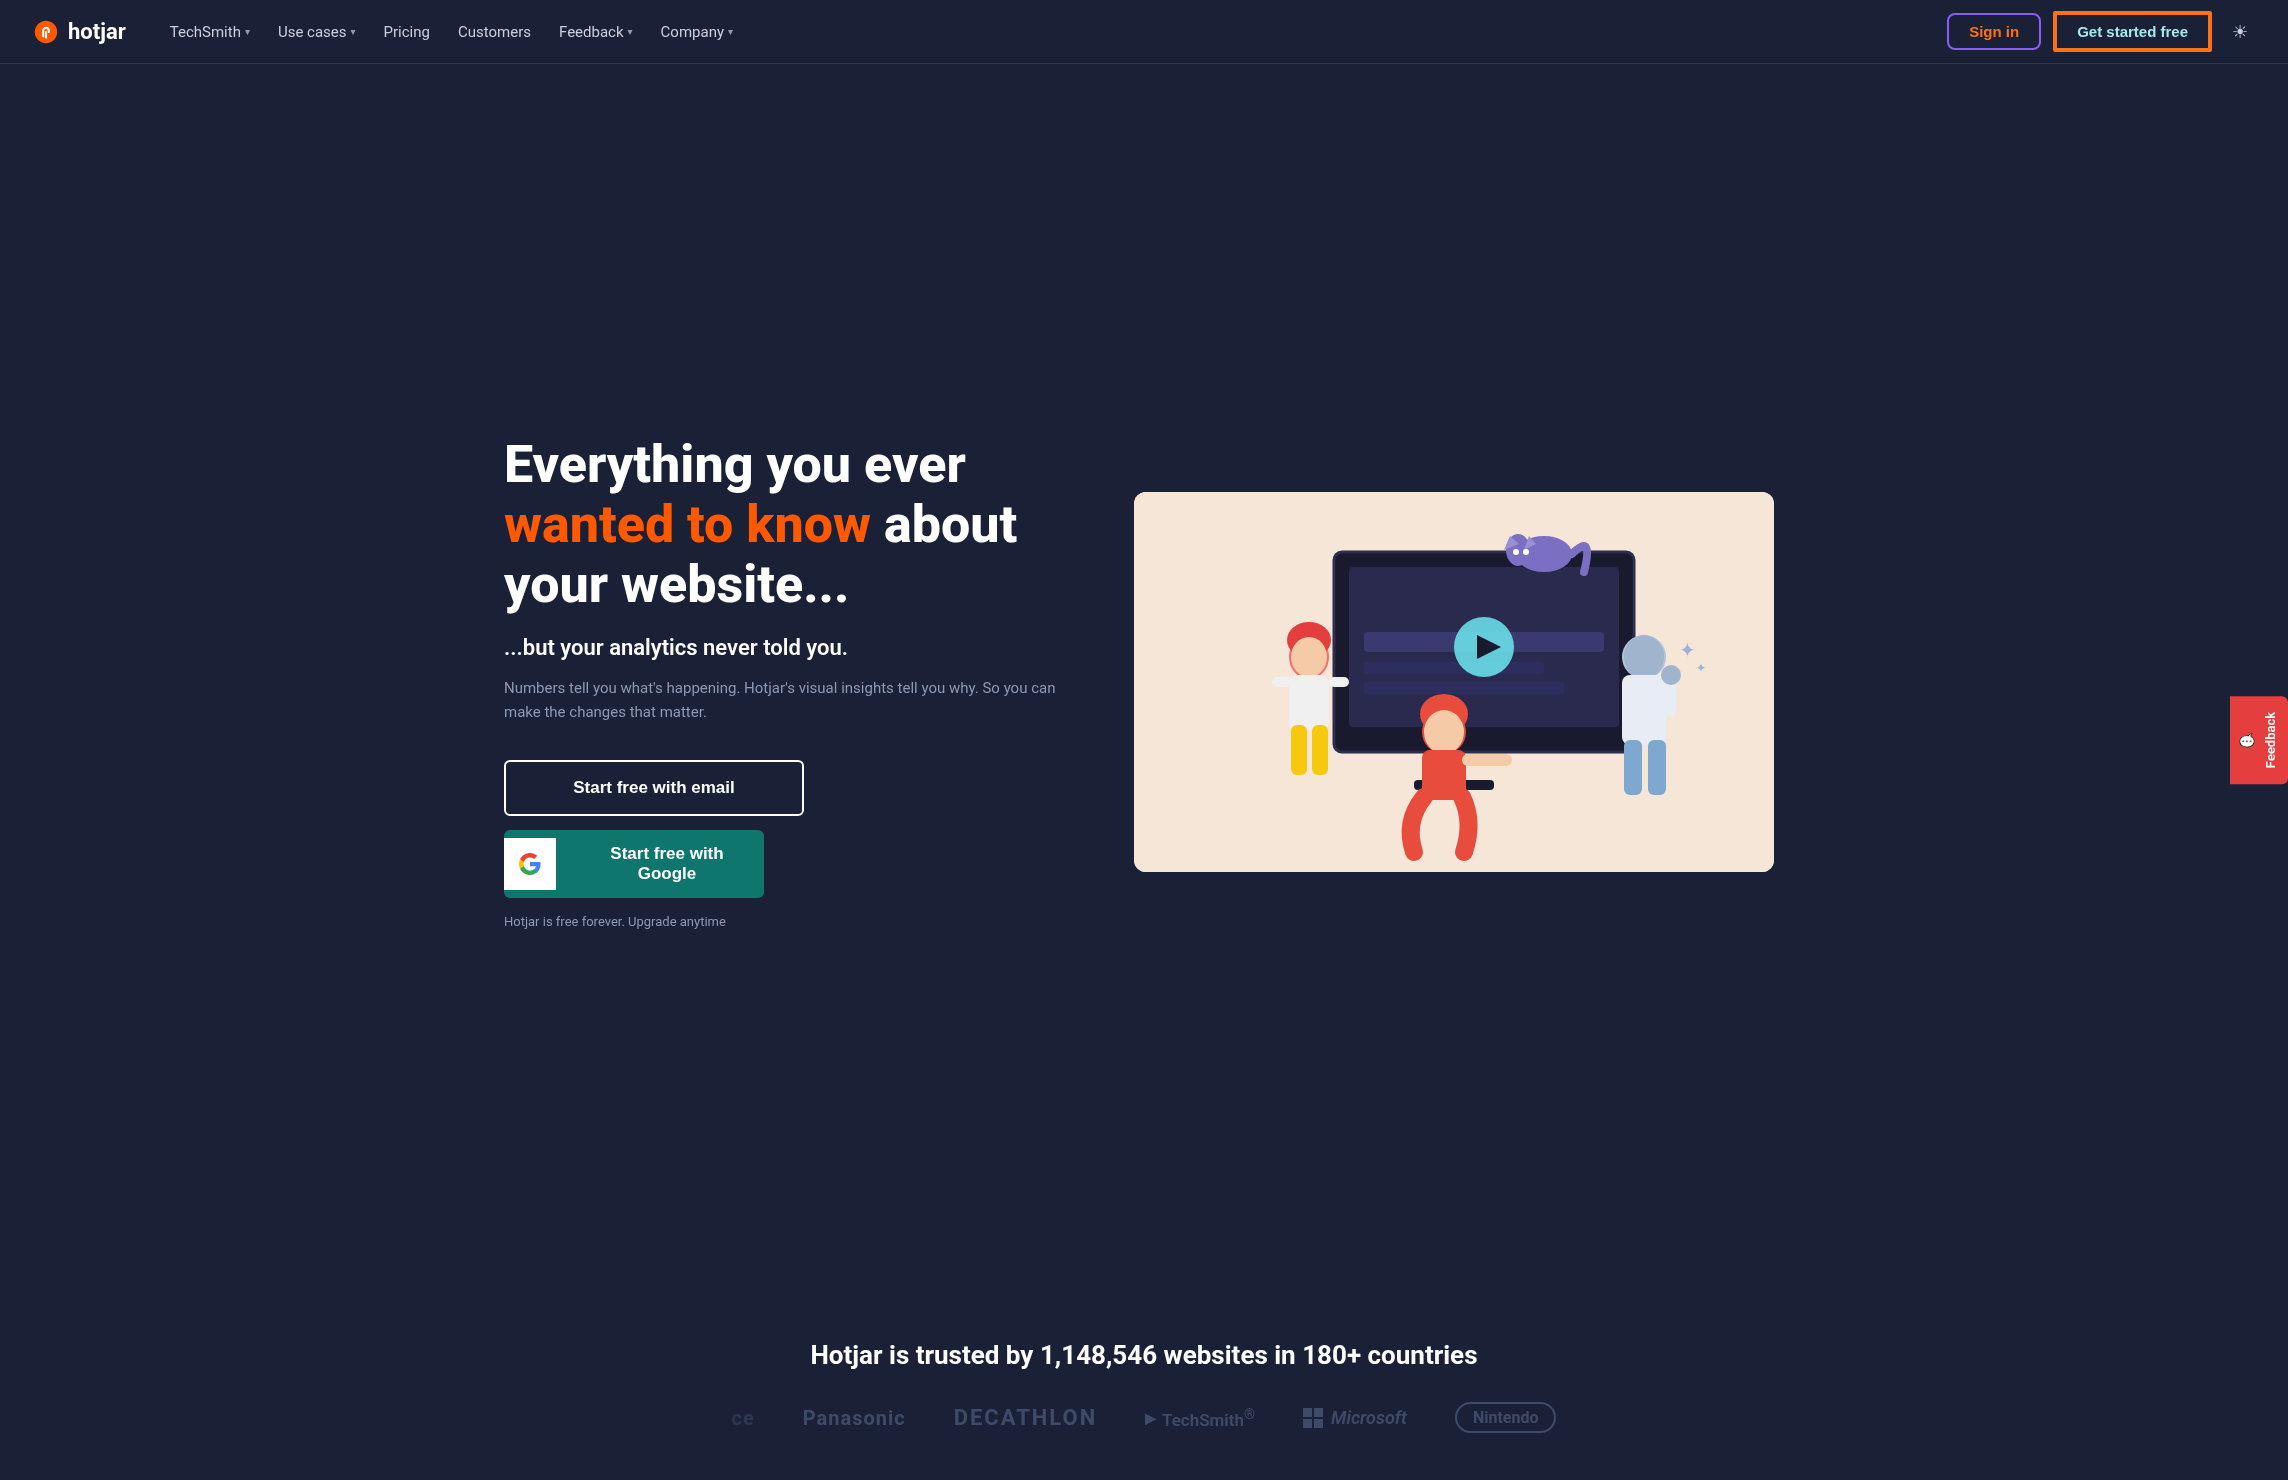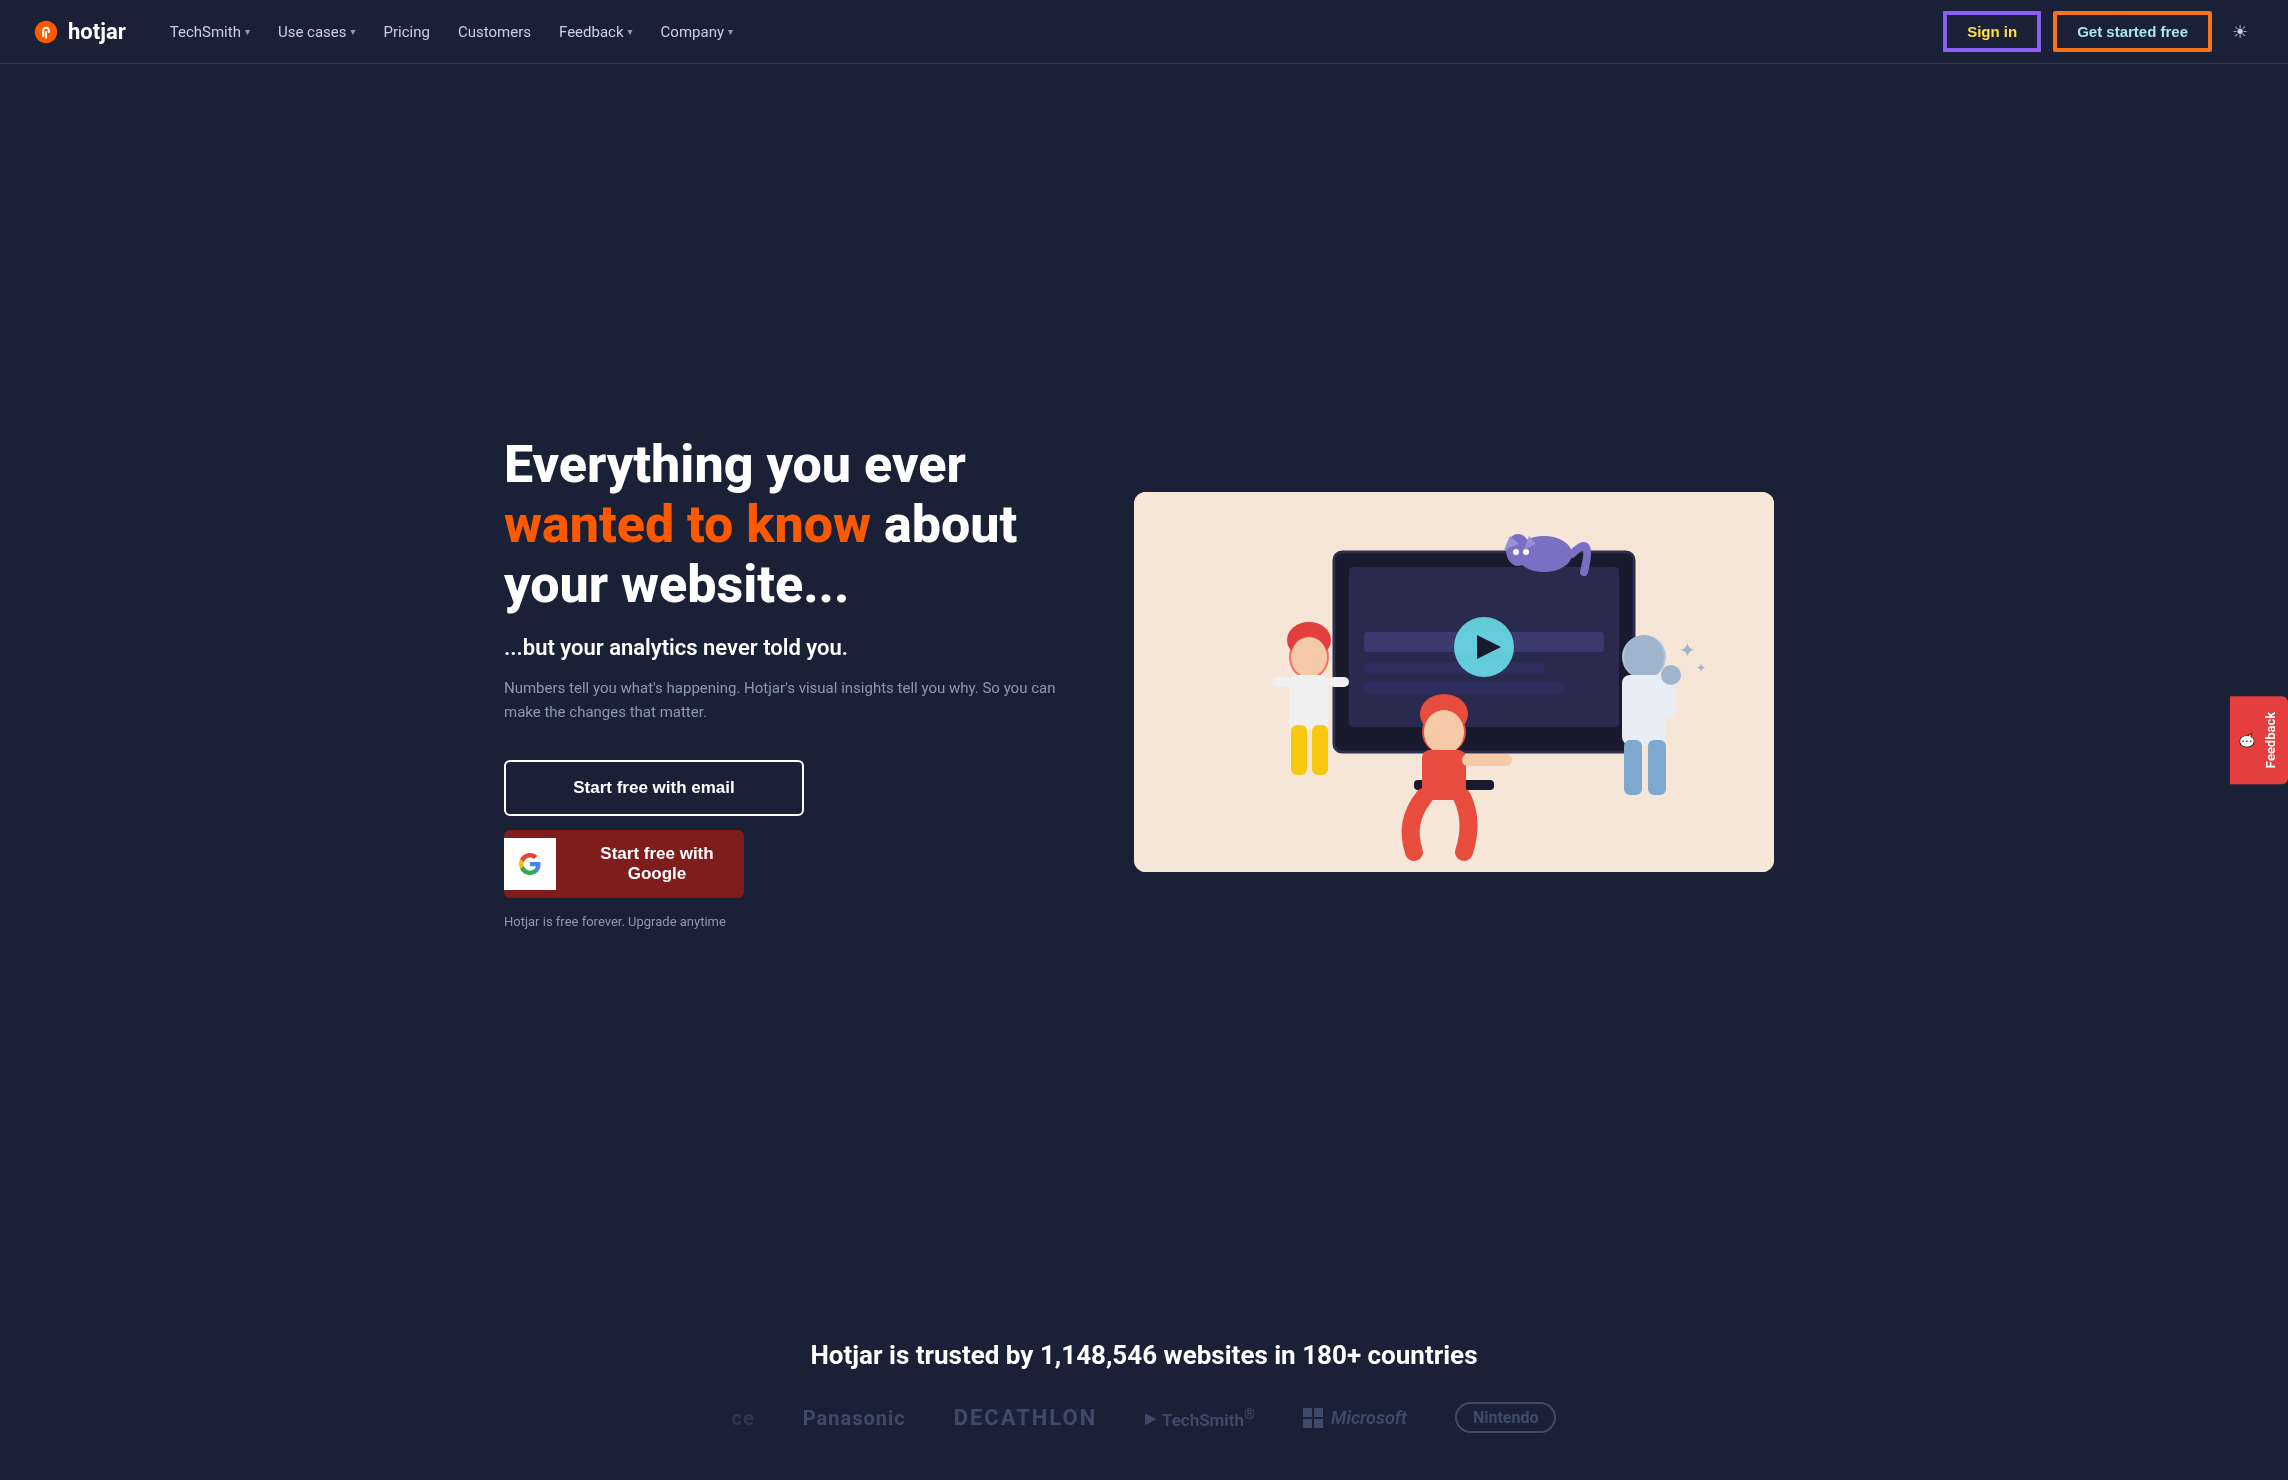--- a/index.html
+++ b/index.html
@@ -57,26 +57,26 @@
       white-space: nowrap;
     }
     .nav-link .chevron { font-size: 10px; opacity: 0.7; }
     .nav-actions {
       display: flex;
       align-items: center;
       gap: 12px;
     }
     .btn-signin {
       padding: 8px 20px;
-      border: 4px solid #8b5cf6;
+      border: 2px solid #8b5cf6;
       background: transparent;
-      color: #fde047;
+      color: #f97316;
       font-size: 15px;
       font-weight: 600;
-      border-radius: 0;
+      border-radius: 8px;
       cursor: pointer;
     }
     .btn-getstarted {
       padding: 8px 20px;
       border: 4px solid #f97316;
       background: transparent;
       color: #a8e6f0;
       font-size: 15px;
       font-weight: 600;
       border-radius: 2px;
@@ -143,23 +143,23 @@
       font-weight: 700;
       border-radius: 6px;
       cursor: pointer;
       margin-bottom: 14px;
       text-align: center;
     }
     .btn-google {
       display: flex;
       align-items: center;
       gap: 14px;
-      width: 240px;
+      width: 260px;
       padding: 0;
-      background: #7f1d1d;
+      background: #0f766e;
       border: none;
       color: #ffffff;
       font-size: 17px;
       font-weight: 700;
       border-radius: 6px;
       cursor: pointer;
       margin-bottom: 16px;
       overflow: hidden;
     }
     .google-icon-wrap {

